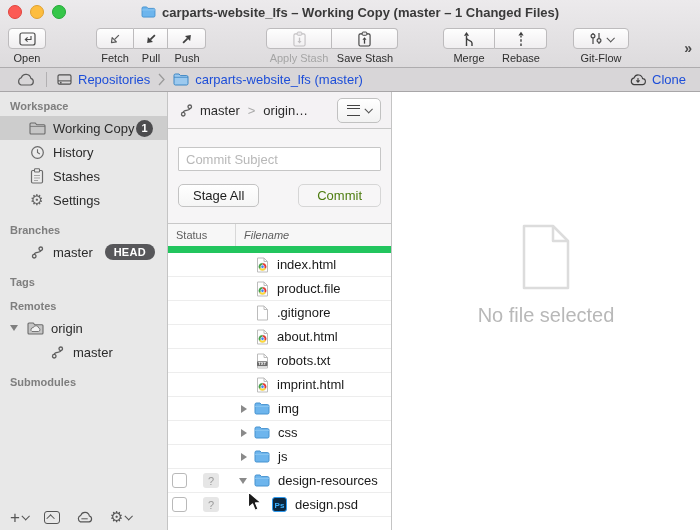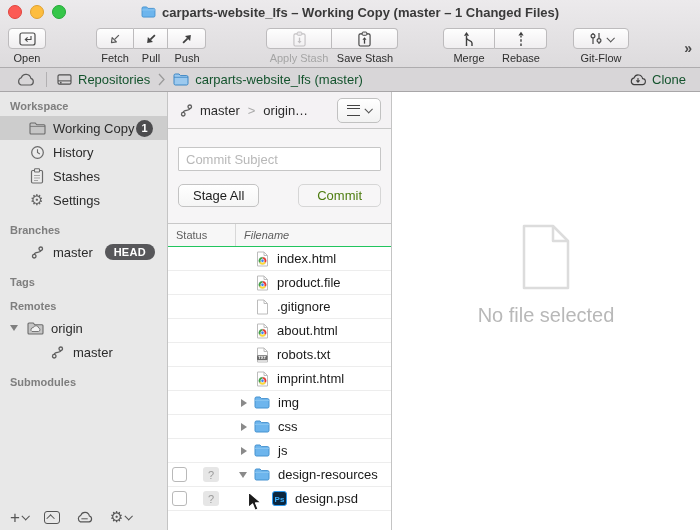--- a/index.html
+++ b/index.html
@@ -25,21 +25,21 @@
   .tgroup{display:flex;justify-content:flex-end;}
   .tgroup .tbtn + .tbtn .box{border-left:0;border-radius:0;}
   .tgroup .tbtn:first-child .box{border-radius:4px 0 0 4px;}
   .tgroup .tbtn:last-child .box{border-radius:0 4px 4px 0;}
   .w38{width:38px;}.w34{width:34px;}.w66{width:66px;}.w52{width:52px;}.w56{width:56px;}
   .ml-open{margin-left:0;}.ml-fetch{margin-left:50px;}.ml-stash{margin-left:60px;}
   .ml-merge{margin-left:45px;}.ml-flow{margin-left:26px;}
   .overflow{margin-left:auto;align-self:flex-start;padding-top:12px;color:#4a4a4a;font-size:14px;font-weight:bold;}
   .chev{display:inline-block;width:5px;height:5px;border-right:1.5px solid #555;border-bottom:1.5px solid #555;transform:rotate(45deg) translateY(-1px);}
   
-  .pathbar{height:23px;background:#d8d6d8;border-bottom:1px solid #a8a6a8;display:flex;align-items:center;padding:0 14px 0 16px;color:#14532d;}
+  .pathbar{height:23px;background:#d8d6d8;border-bottom:1px solid #a8a6a8;display:flex;align-items:center;padding:0 14px 0 16px;color:#1d4ed8;}
   .pdiv{width:1px;height:15px;background:#b2b0b2;margin:0 10px;}
   .crumb{display:flex;align-items:center;gap:6px;}
   .pchev{margin:0 8px;display:flex;}
   .clone{margin-left:auto;display:flex;align-items:center;gap:5px;}
   
   .main{display:flex;height:438px;}
   
   .sidebar{width:168px;flex:none;background:#e8e8e8;border-right:1px solid #c4c4c4;position:relative;padding-top:8px;box-sizing:border-box;}
   .sec{font-size:11px;font-weight:bold;color:#7e7e7e;margin:0 0 4px 10px;height:12px;line-height:12px;}
   .sec.gap{margin-top:12px;}
@@ -72,21 +72,21 @@
   .hamb{width:13px;height:9px;border-top:1.5px solid #444;border-bottom:1.5px solid #444;position:relative;}
   .hamb::after{content:'';position:absolute;left:0;right:0;top:2.5px;border-top:1.5px solid #444;}
   .commitbox{height:95px;flex:none;background:#f6f5f6;border-bottom:1px solid #c8c8c8;padding:18px 10px 0 10px;box-sizing:border-box;}
   .subject{width:100%;height:24px;box-sizing:border-box;border:1px solid #c6c6c6;background:#fff;font-size:13px;padding:0 7px;
            font-family:"Liberation Sans",sans-serif;outline:none;border-radius:1px;}
   .subject::placeholder{color:#b8b8b8;}
   .btnrow{margin-top:13px;display:flex;justify-content:space-between;}
   .btn{height:23px;box-sizing:border-box;border:1px solid #c3c3c3;border-radius:5px;background:linear-gradient(#fff,#f5f5f5);
        font-size:13px;color:#1c1c1c;display:flex;align-items:center;padding:0 14px;font-family:"Liberation Sans",sans-serif;}
   .btn.disabled{color:#4d7c0f;border-color:#d6d6d6;background:#f7f6f7;padding:0 18px;margin-left:32px;}
-  .listhdr{height:22px;flex:none;background:#f7f7f7;border-bottom:1px solid #22c55e;display:flex;align-items:center;font-size:11px;color:#5e5e5e;}
+  .listhdr{height:22px;flex:none;background:#f7f7f7;border-bottom:7px solid #22c55e;display:flex;align-items:center;font-size:11px;color:#5e5e5e;}
   .hcol1{width:68px;box-sizing:border-box;padding-left:8px;border-right:1px solid #d8d8d8;height:100%;display:flex;align-items:center;}
   .hcol2{padding-left:8px;font-style:italic;}
   .rows{flex:1;overflow:hidden;}
   .frow{height:23px;display:flex;align-items:center;border-bottom:1px solid #ededed;color:#1a1a1a;}
   .stcell{width:68px;flex:none;display:flex;align-items:center;height:100%;}
   .cbx{width:13px;height:13px;border:1px solid #b9b9b9;border-radius:3px;background:#fff;margin-left:4px;flex:none;}
   .qbadge{margin-left:16px;width:16px;height:15px;border-radius:3px;background:#e6e6e6;color:#9b9b9b;font-size:11px;
           display:flex;align-items:center;justify-content:center;}
   .icon-file{margin-left:20px;display:flex;flex:none;}
   .icon-psd{margin-left:36px;display:flex;flex:none;}

